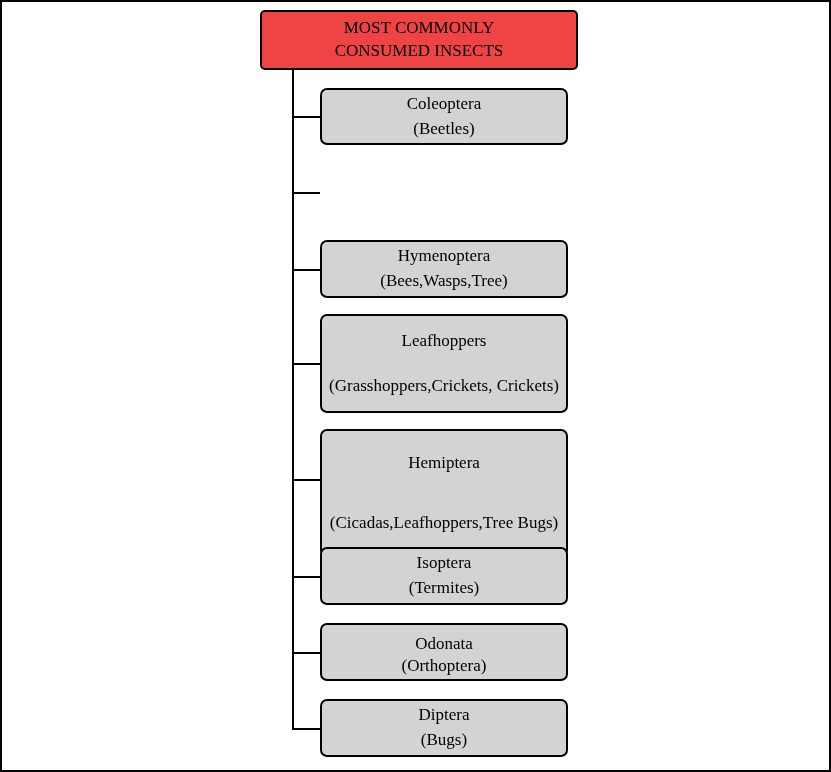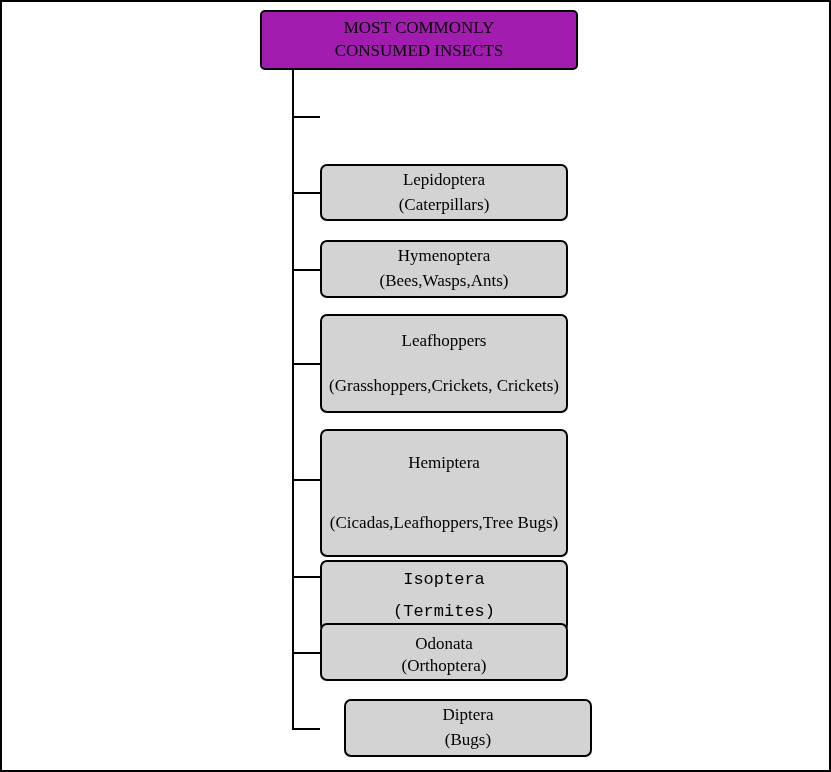--- a/index.html
+++ b/index.html
@@ -30,21 +30,21 @@
     padding: 2px 6px;
     font-size: 17px;
     color: #000000;
     line-height: 1.3;
   }
   .root-node {
     left: 258px;
     top: 8px;
     width: 318px;
     height: 60px;
-    background: #a21caf;
+    background: #ef4444;
     border-radius: 5px;
   }
   .root-node .root-label {
     display: inline-block;
     max-width: 210px;
     line-height: 1.35;
   }
   .child-node {
     left: 318px;
     width: 248px;
@@ -86,49 +86,49 @@
 
   <div class="line branch" style="top:114px;"></div>
   <div class="line branch" style="top:190px;"></div>
   <div class="line branch" style="top:267px;"></div>
   <div class="line branch" style="top:361px;"></div>
   <div class="line branch" style="top:477px;"></div>
   <div class="line branch" style="top:574px;"></div>
   <div class="line branch" style="top:650px;"></div>
   <div class="line branch" style="top:726px;"></div>
 
+  <div class="node child-node" style="top:86px; height:57px;">
+    <span class="node-title">Coleoptera</span>
+    <span class="node-detail">(Beetles)</span>
+  </div>
 
-  <div class="node child-node" style="top:162px; height:57px;">
-    <span class="node-title">Lepidoptera</span>
-    <span class="node-detail">(Caterpillars)</span>
-  </div>
 
   <div class="node child-node" style="top:238px; height:58px;">
     <span class="node-title">Hymenoptera</span>
-    <span class="node-detail">(Bees,Wasps,Ants)</span>
+    <span class="node-detail">(Bees,Wasps,Tree)</span>
   </div>
 
   <div class="node child-node" style="top:312px; height:99px;">
     <span class="node-title">Leafhoppers</span>
     <span class="node-detail">(Grasshoppers,Crickets, Crickets)</span>
   </div>
 
   <div class="node child-node" style="top:427px; height:128px;">
     <span class="node-title">Hemiptera</span>
     <span class="node-detail">(Cicadas,Leafhoppers,Tree Bugs)</span>
   </div>
 
-  <div class="node child-node" style="top:558px; height:72px;font-family:Liberation Mono, monospace;">
+  <div class="node child-node" style="top:545px; height:58px;">
     <span class="node-title">Isoptera</span>
     <span class="node-detail">(Termites)</span>
   </div>
 
   <div class="node child-node" style="top:621px; height:58px;justify-content:flex-end;">
     <span class="node-title">Odonata</span>
     <span class="node-detail">(Orthoptera)</span>
   </div>
 
-  <div class="node child-node" style="top:697px; height:58px;margin-left:24px;">
+  <div class="node child-node" style="top:697px; height:58px;">
     <span class="node-title">Diptera</span>
     <span class="node-detail">(Bugs)</span>
   </div>
 
 </div>
 
 </body></html>

